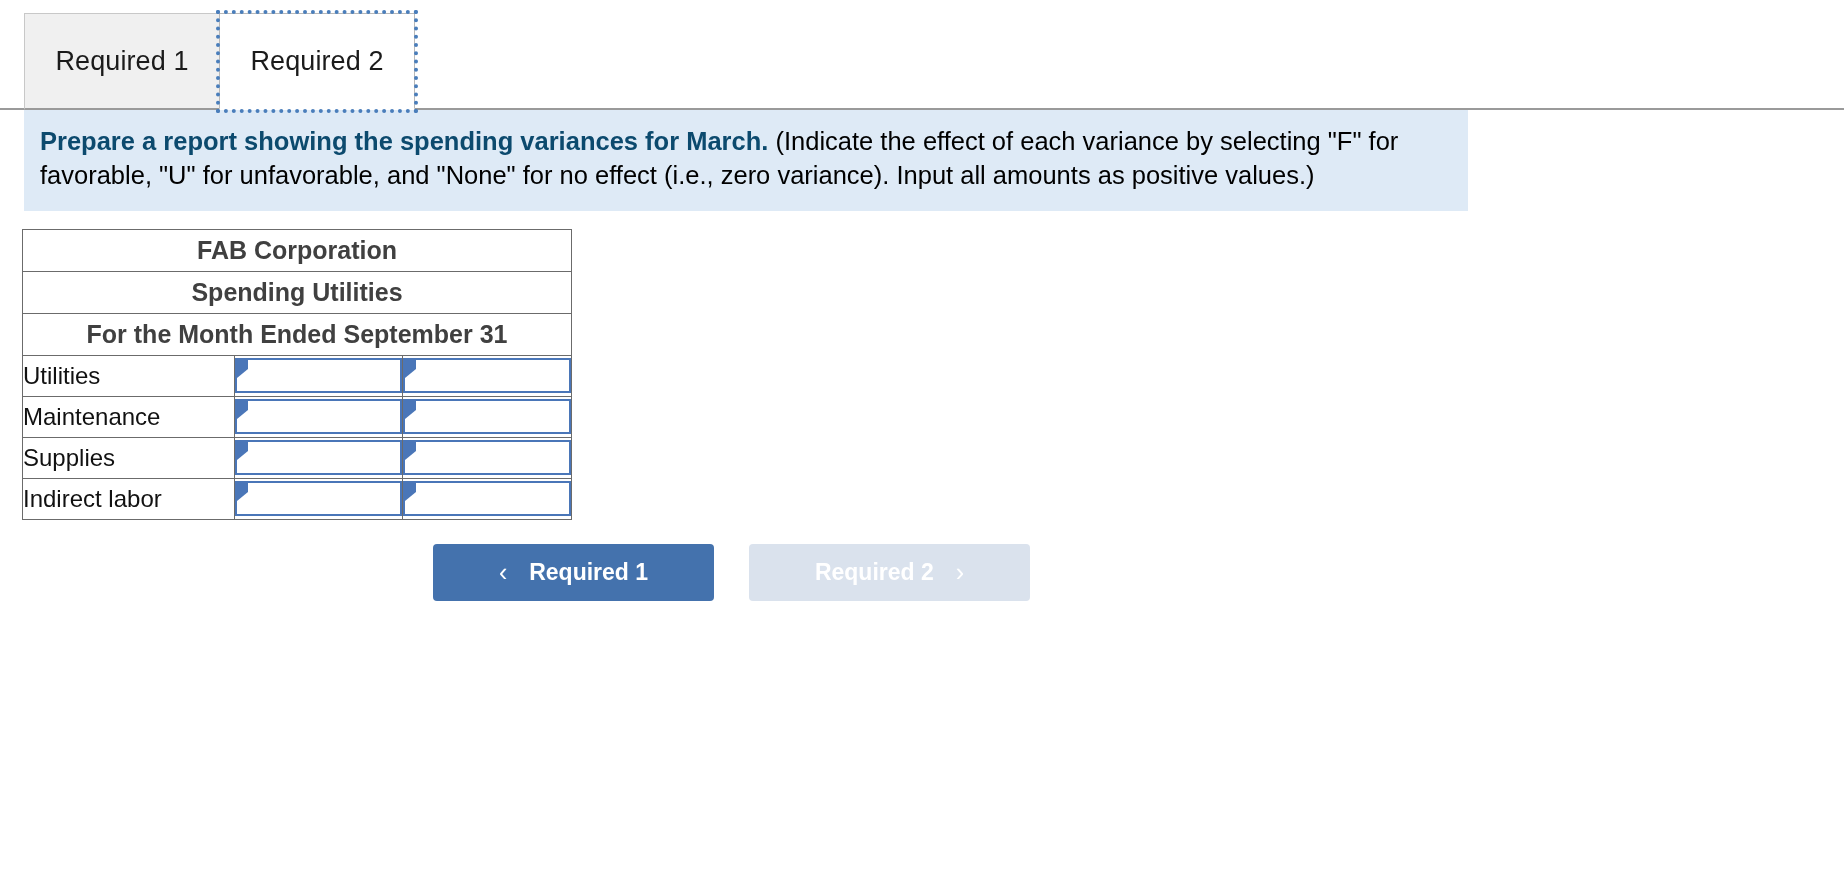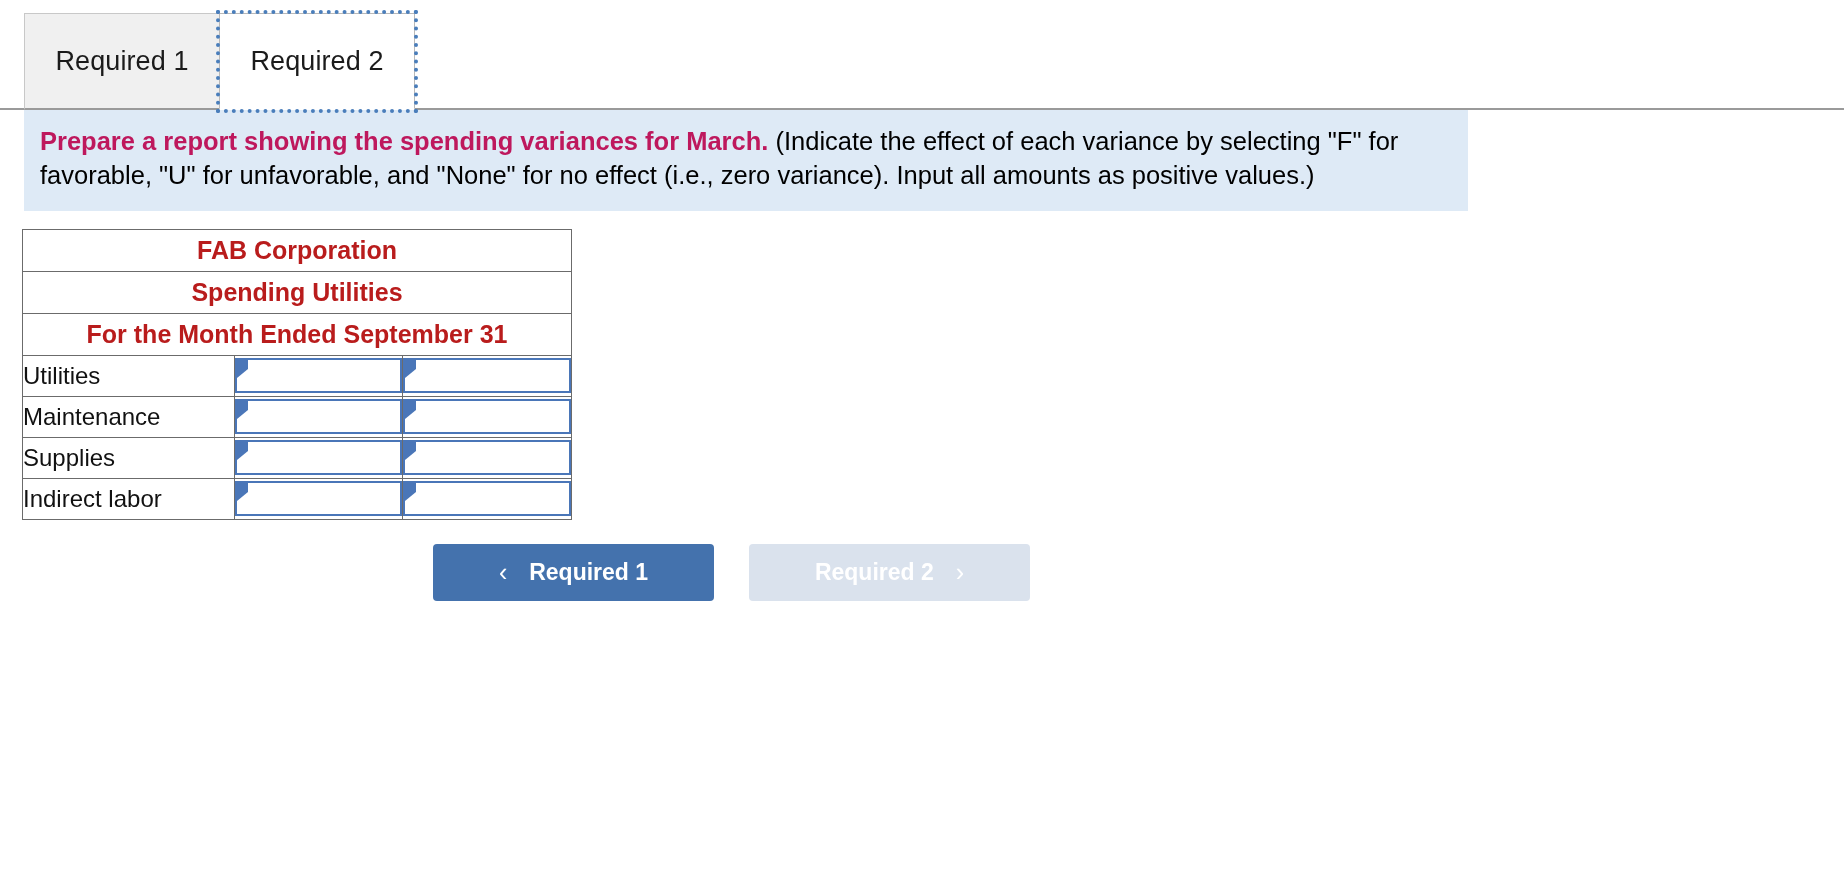--- a/index.html
+++ b/index.html
@@ -59,42 +59,42 @@
   
   .banner {
     margin: 0 0 0 24px;
     width: 1444px;
     background: #deeaf6;
     padding: 15px 18px 18px 16px;
     font-size: 25.5px;
     line-height: 1.33;
     color: #000000;
   }
-  .banner .req { font-weight: 700; color: #be185d; }
+  .banner .req { font-weight: 700; color: #0c4a6e; }
   .banner .note { color: #000000; }
 
   
   .sheet-wrap { margin: 18px 0 0 22px; }
   table.sheet {
     border-collapse: collapse;
     table-layout: fixed;
     width: 550px;
     border: 1px solid #6b6b6b;
   }
   table.sheet td {
     border: 1px solid #6b6b6b;
     padding: 0;
     background: #ffffff;
   }
   td.title-cell {
     background: #80a9dd;
     text-align: center;
     font-weight: 700;
     font-size: 25px;
-    color: #b91c1c;
+    color: #404040;
     height: 41px;
     line-height: 41px;
   }
   td.label-cell {
     height: 41px;
     font-size: 24px;
     color: #111111;
     padding: 0 0 0 7px;
     vertical-align: middle;
     white-space: nowrap;

